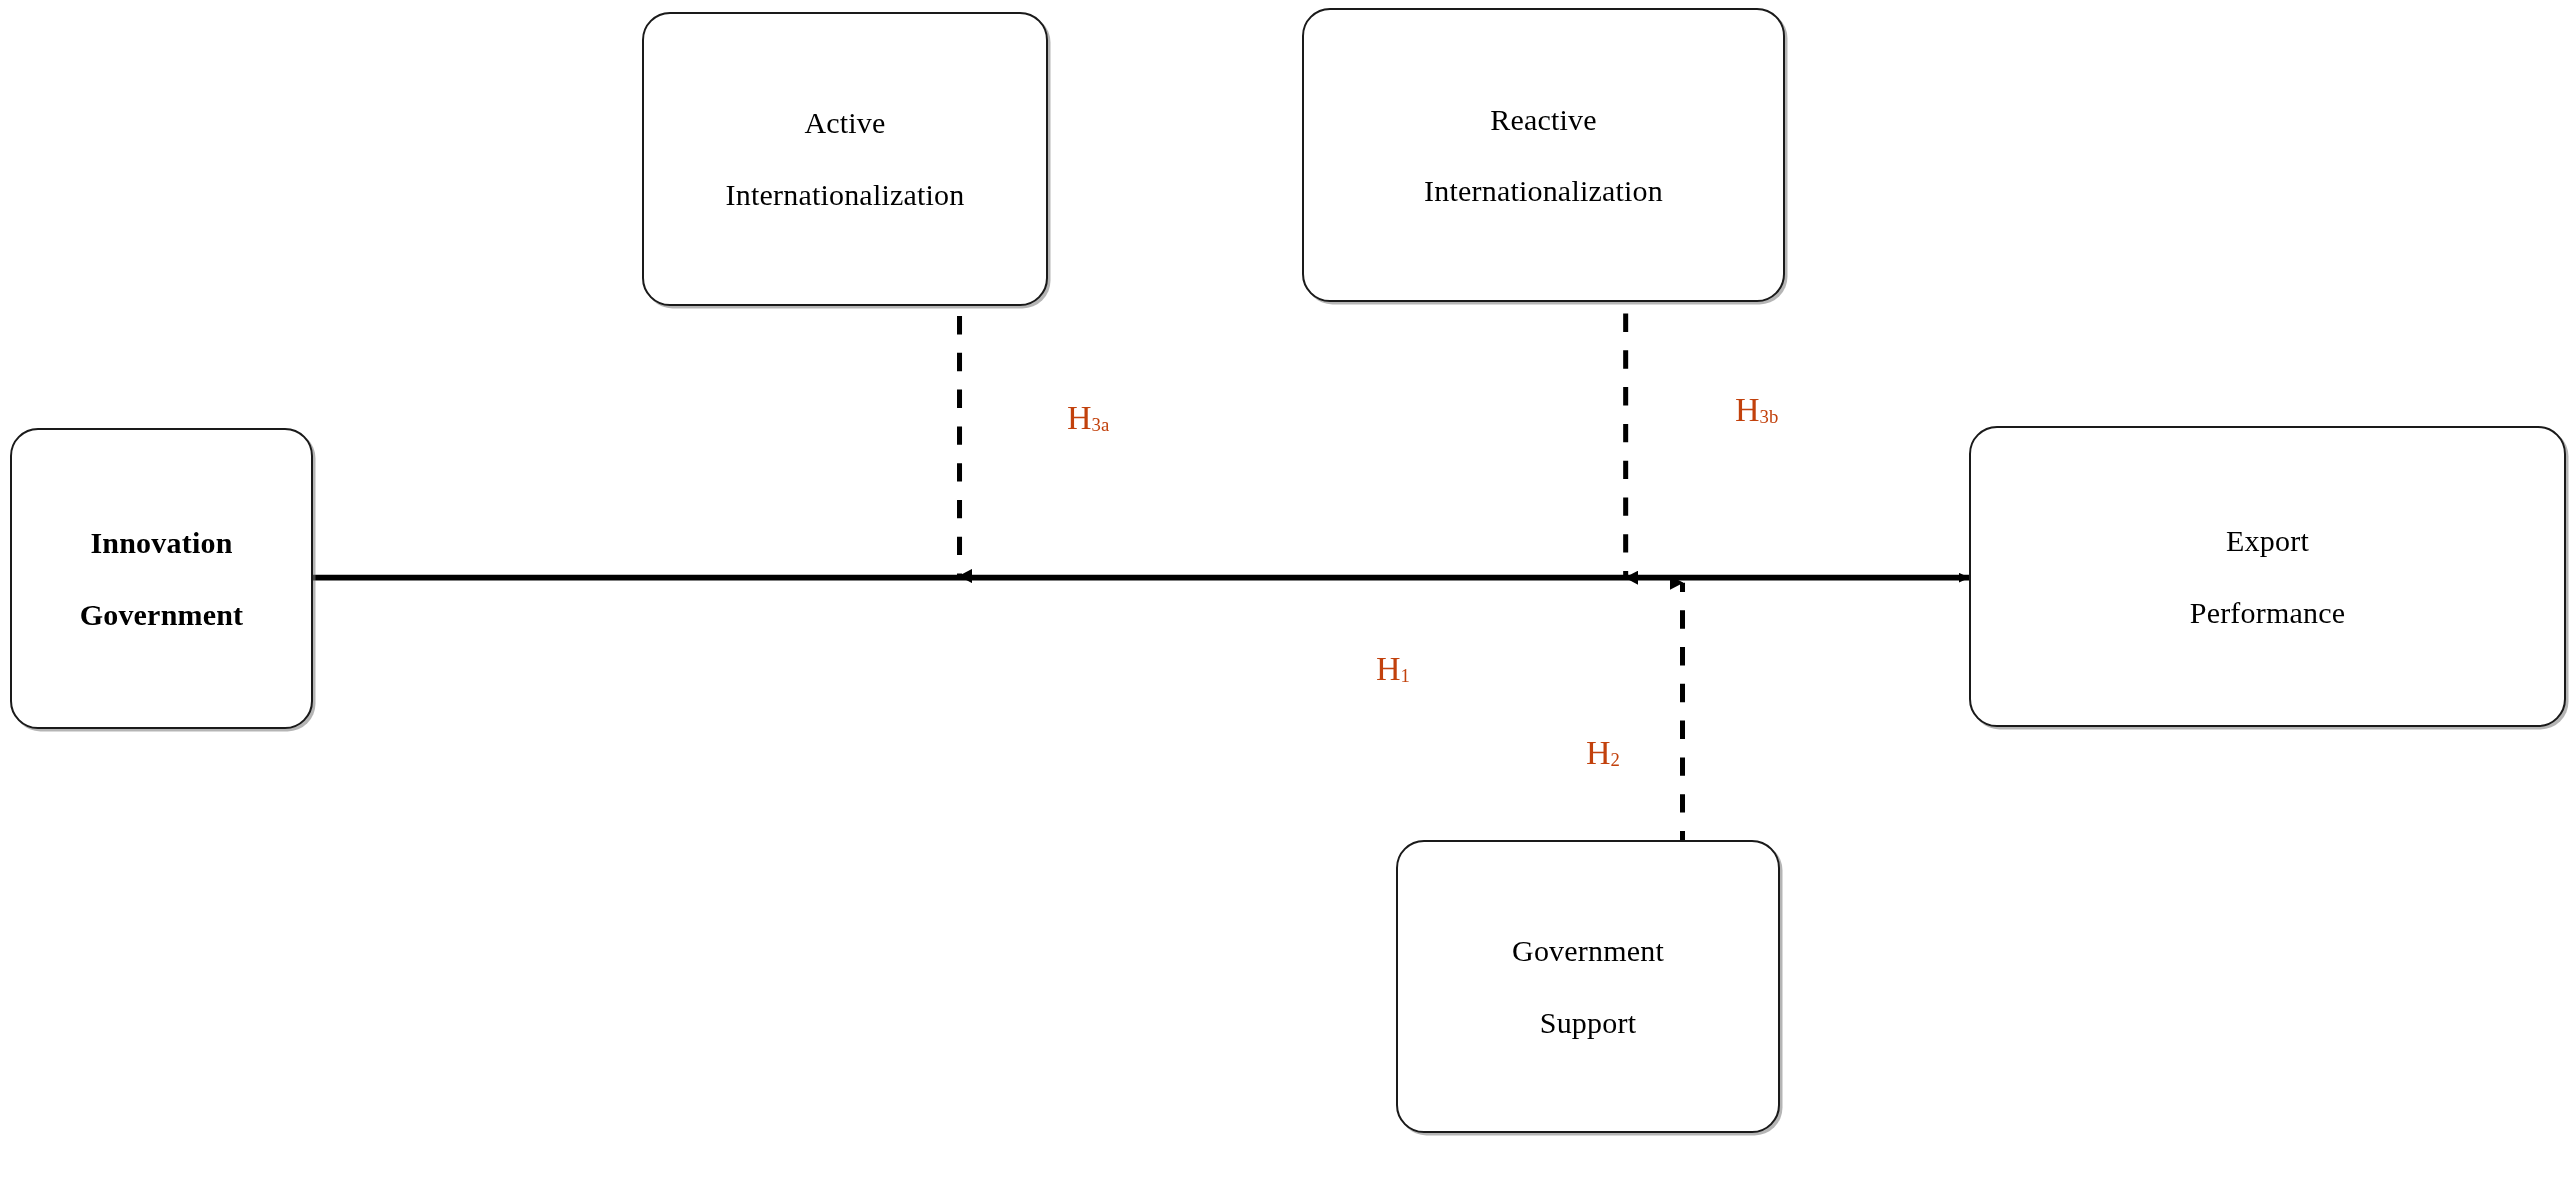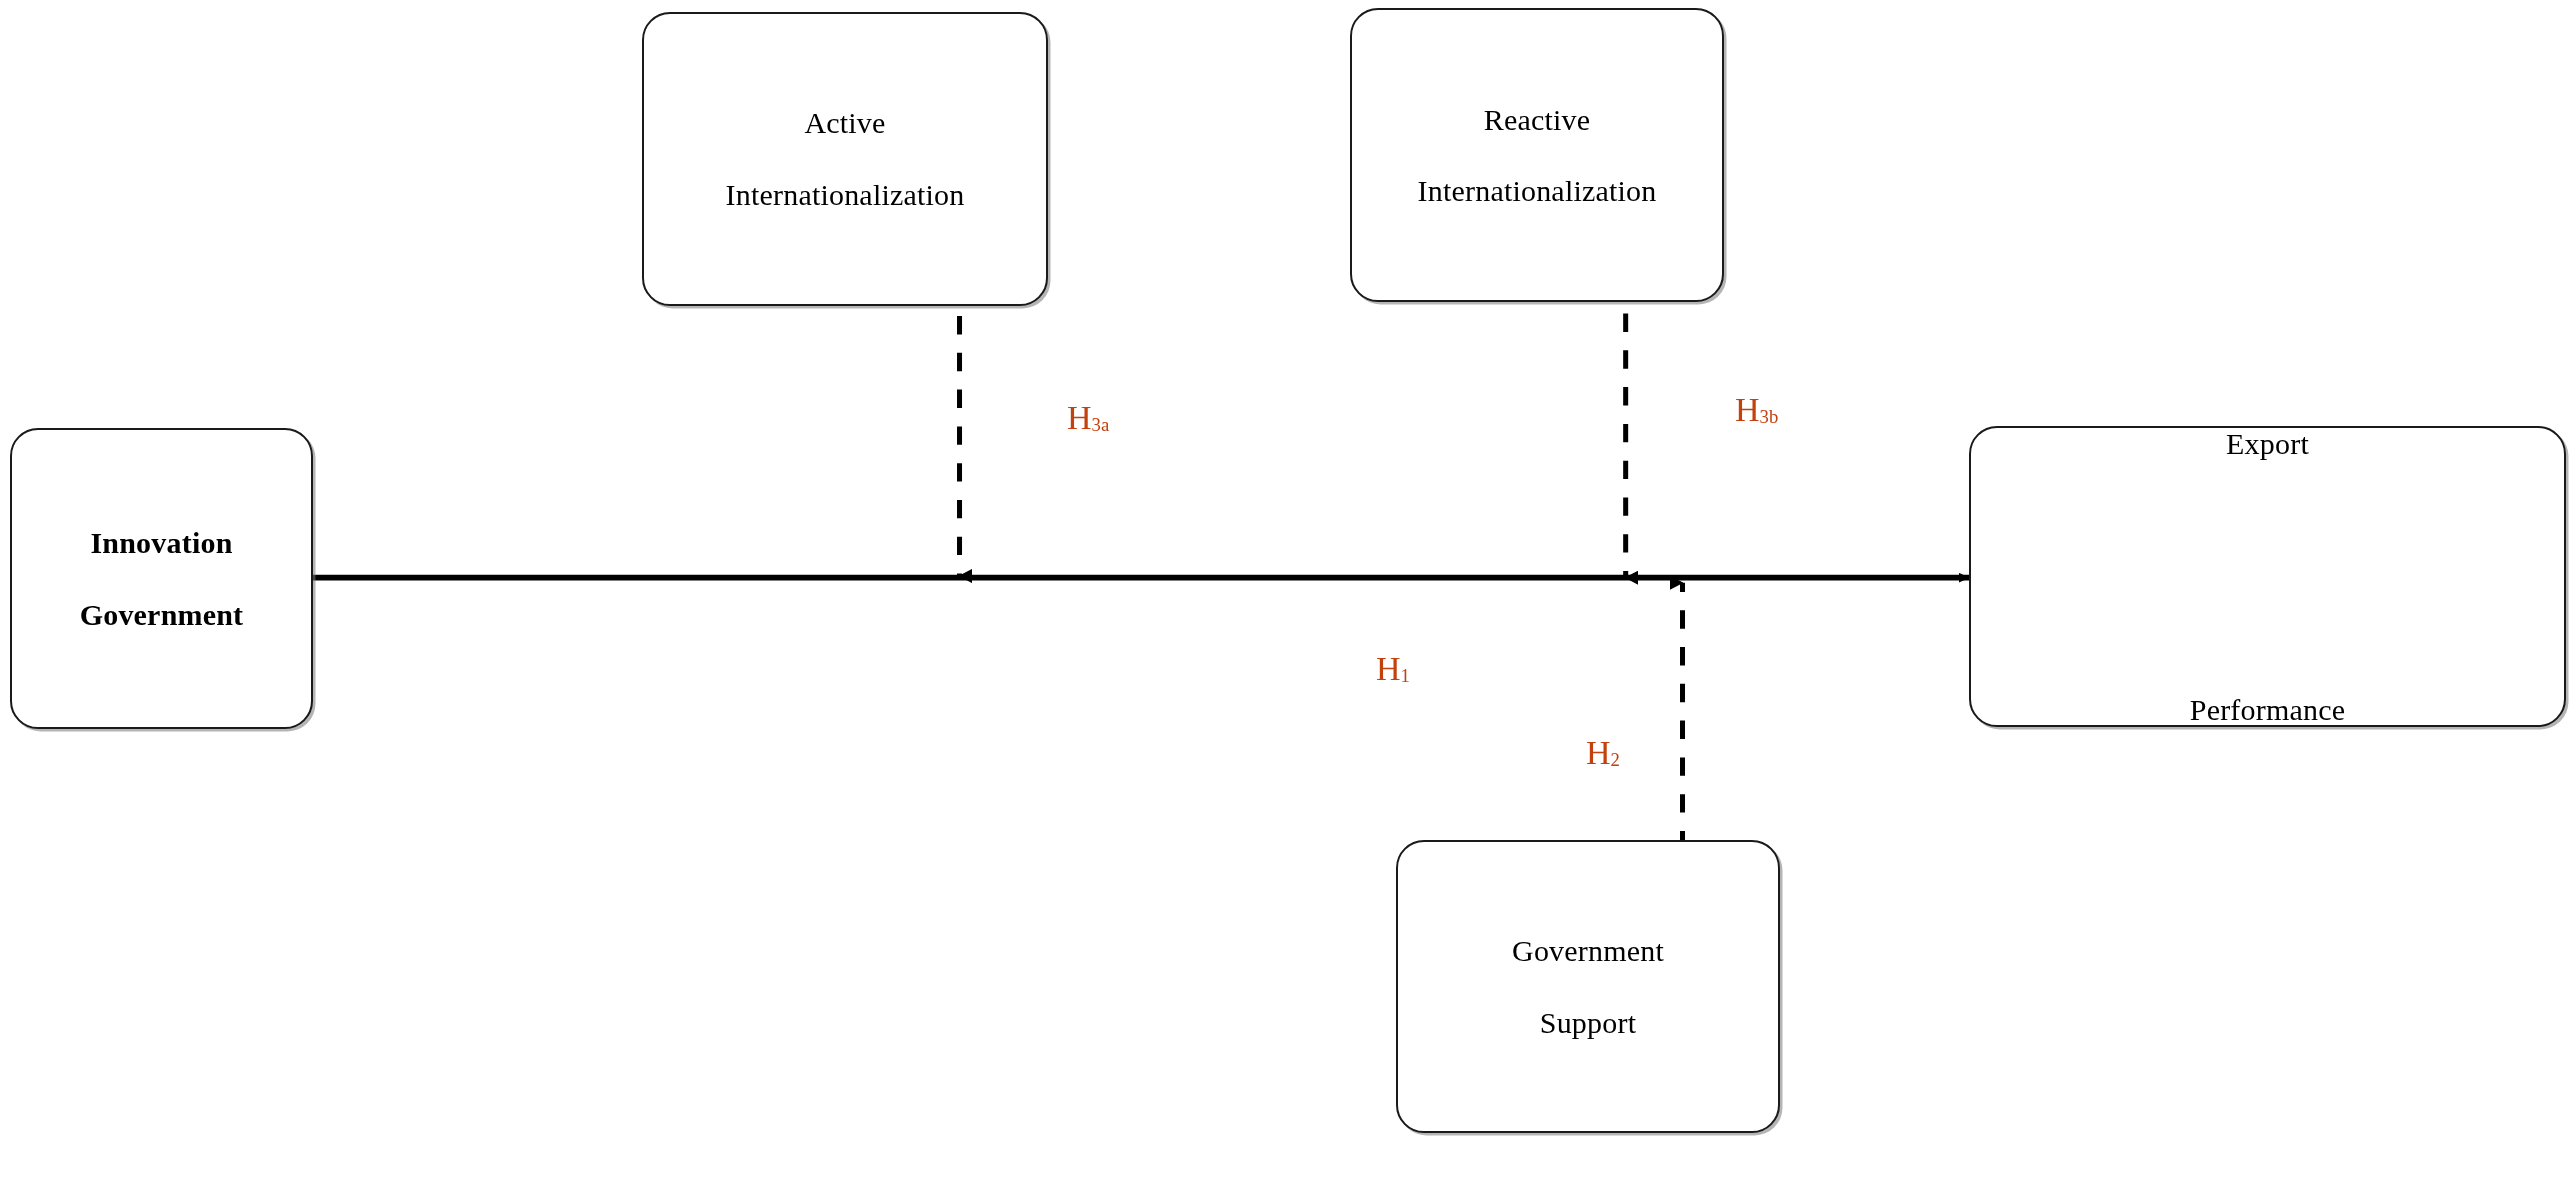--- a/index.html
+++ b/index.html
@@ -92,31 +92,31 @@
     <g>
       <line x1="2013" y1="1060" x2="2013" y2="697" stroke="#000000" stroke-width="6" stroke-dasharray="22 22" marker-end="url(#arrow-up)"></line>
     </g>
   </svg>
 
   <div class="node-box" style="left:642px; top:11.7px; width:406px; height:294px;">
     <div class="node-line l1">Active</div>
     <div class="node-line l2">Internationalization</div>
   </div>
 
-  <div class="node-box" style="left:1302px; top:8.4px; width:374px; height:294px;margin-left:48px;">
+  <div class="node-box" style="left:1302px; top:8.4px; width:483px; height:294px;">
     <div class="node-line l1">Reactive</div>
     <div class="node-line l2">Internationalization</div>
   </div>
 
   <div class="node-box" style="left:10px; top:428px; width:303px; height:301px;font-weight:bold;">
     <div class="node-line l1">Innovation</div>
     <div class="node-line l2">Government</div>
   </div>
 
-  <div class="node-box" style="left:1969px; top:426px; width:597px; height:301px;justify-content:space-between;">
+  <div class="node-box" style="left:1969px; top:426px; width:597px; height:301px;">
     <div class="node-line l1">Export</div>
     <div class="node-line l2">Performance</div>
   </div>
 
   <div class="node-box" style="left:1396px; top:840px; width:384px; height:293px;">
     <div class="node-line l1">Government</div>
     <div class="node-line l2">Support</div>
   </div>
 
   <div class="hyp-label" style="left:1067px; top:401px;">

